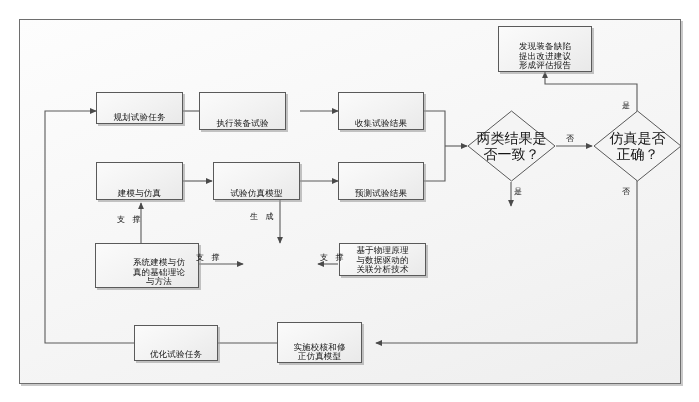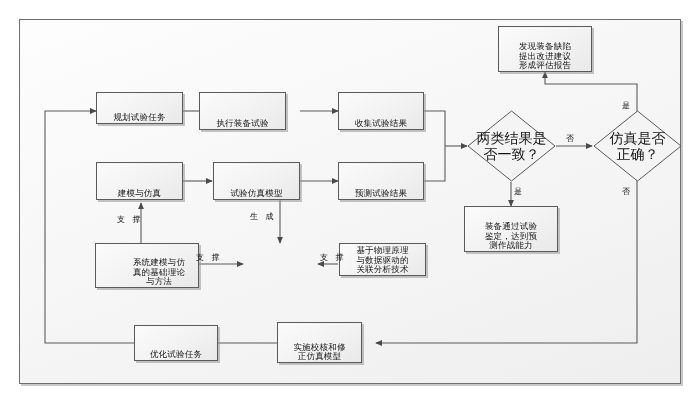--- a/index.html
+++ b/index.html
@@ -114,27 +114,20 @@
 
 
   <div class="node" style="left:339px;top:243px;width:87px;height:33px;">
     <span>
       <b style="font-weight:normal;display:block">基于物理原理</b>
       <b style="font-weight:normal;display:block">与数据驱动的</b>
       <b style="font-weight:normal;display:block">关联分析技术</b>
     </span>
   </div>
 
-  <div class="node" style="left:464px;top:206px;width:94px;height:46px;">
-    <span>
-      <b style="font-weight:normal;display:block">装备通过试验</b>
-      <b style="font-weight:normal;display:block">鉴定，达到预</b>
-      <b style="font-weight:normal;display:block">测作战能力</b>
-    </span>
-  </div>
 
   <div class="node" style="left:498px;top:26px;width:94px;height:46px;">
     <span>
       <b style="font-weight:normal;display:block">发现装备缺陷</b>
       <b style="font-weight:normal;display:block">提出改进建议</b>
       <b style="font-weight:normal;display:block">形成评估报告</b>
     </span>
   </div>
 
   <div class="node" style="left:134px;top:325px;width:84px;height:36px;">

